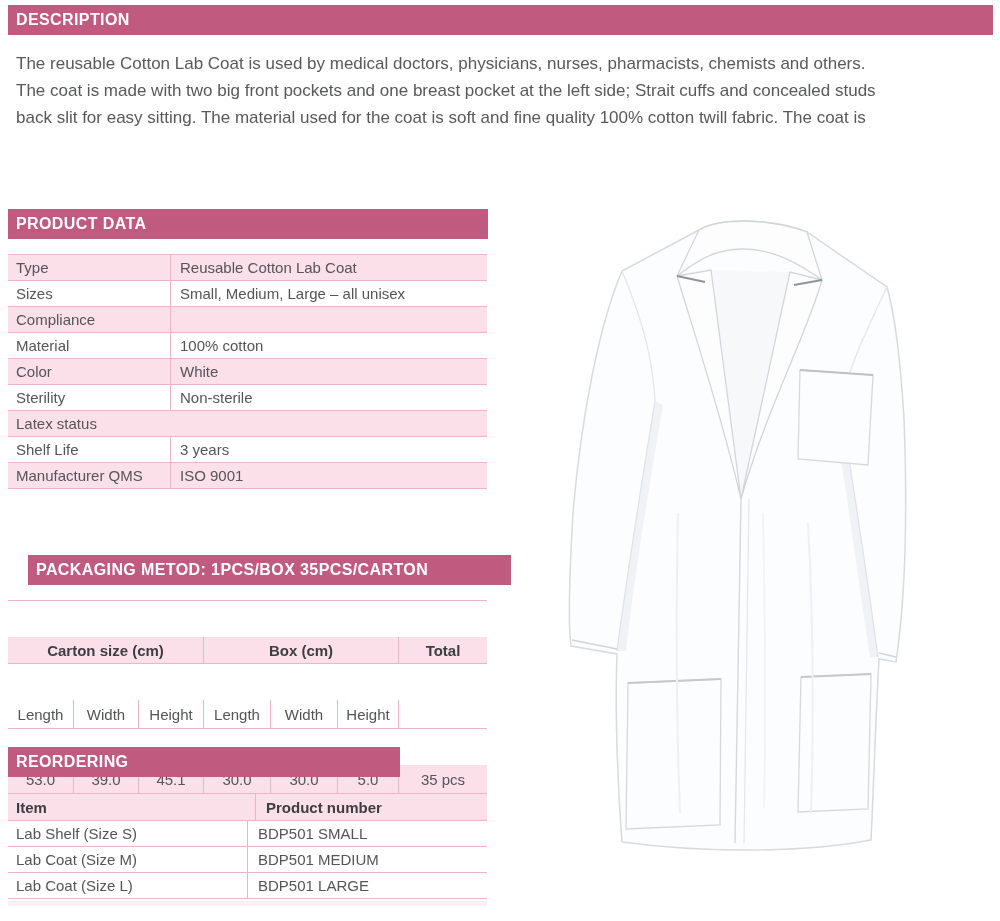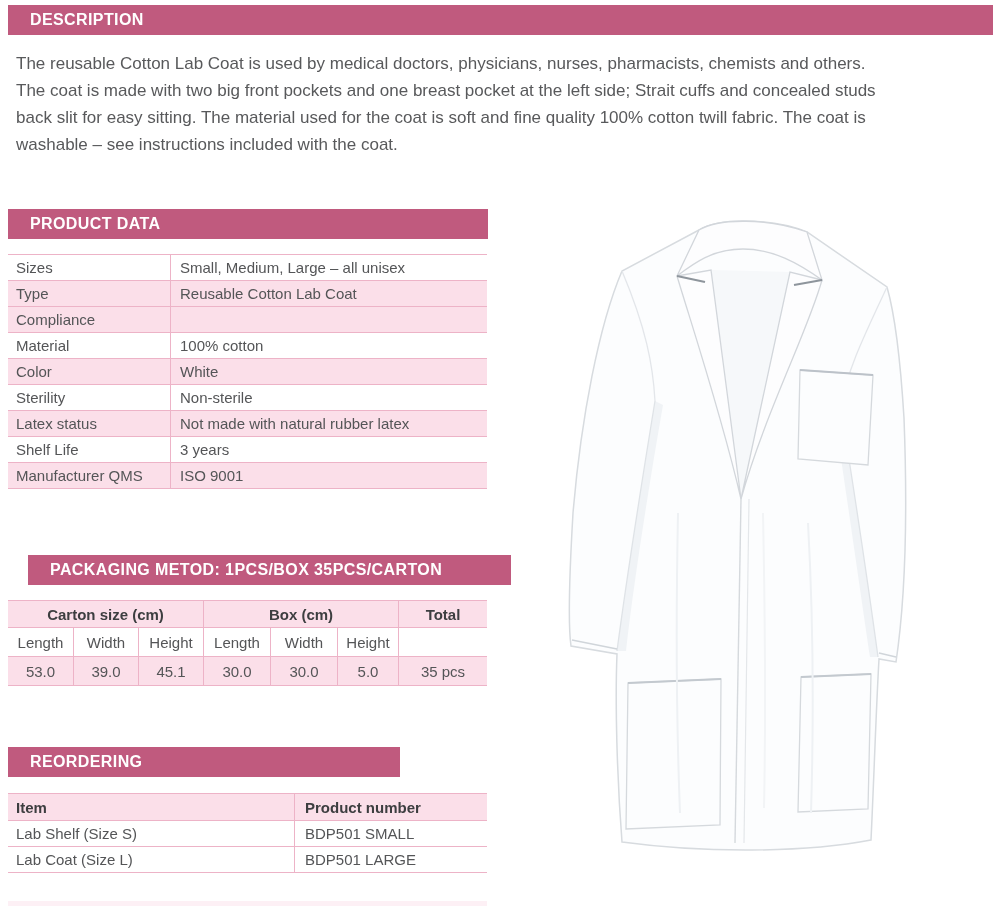--- a/index.html
+++ b/index.html
@@ -5,21 +5,21 @@
   * { margin:0; padding:0; box-sizing:border-box; }
   html,body { background:#ffffff; }
   body {
     width:1000px; height:921px; position:relative;
     font-family:"Liberation Sans", sans-serif;
     color:#545557; overflow:hidden;
   }
   .bar {
     position:absolute; height:30px; background:#c05a7e;
     color:#ffffff; font-weight:bold; font-size:16px; letter-spacing:.4px;
-    display:flex; align-items:center; padding-left:22px;
+    display:flex; align-items:center; padding-left:8px;
   }
   #desc-bar { left:8px; top:5px; width:985px; }
   #product-bar { left:8px; top:209px; width:480px; }
   #packaging-bar { left:8px; top:555px; width:483px;margin-left:20px; }
   #reordering-bar { left:8px; top:747px; width:392px; }
 
   #description-text { position:absolute; left:8px; top:50px; width:990px;
     font-size:17px; line-height:27px; color:#58595b; }
   #description-text .line { white-space:nowrap;margin-left:8px; }
 
@@ -30,86 +30,84 @@
   .pd-row.pink { background:#fbdfe9; }
   .pd-label { width:162px; padding-left:8px; display:flex; align-items:center; }
   .pd-value { flex:1; padding-left:9px; border-left:1px solid #edb3c7;
     display:flex; align-items:center; }
 
   
   #packaging-table { position:absolute; left:8px; top:600px; width:479px;
     display:grid; grid-template-columns:65px 65px 65px 67px 67px 61px 1fr;
     border-top:1px solid #edb3c7; border-bottom:1px solid #edb3c7; font-size:15px; }
   .pk-cell { display:flex; align-items:center; justify-content:center;
-    border-bottom:1px solid #edb3c7; }
+    border-bottom:1px solid #edb3c7;margin-top:36px; }
   .pk-group { grid-column:span 3; height:27px; background:#fbdfe9;
     font-weight:bold; color:#3d3e40; }
   .pk-total-head { height:27px; background:#fbdfe9; font-weight:bold; color:#3d3e40; }
   .pk-sub { height:29px; background:#ffffff; }
   .pk-val { height:28px; background:#fbdfe9; border-bottom:none; }
   .bl { border-left:1px solid #edb3c7; }
 
   
   #reordering-table { position:absolute; left:8px; top:793px; width:479px;
     border-top:1px solid #edb3c7; font-size:15px; }
   .ro-row { display:flex; height:26px; border-bottom:1px solid #edb3c7; }
-  .ro-head { height:27px; background:#fbdfe9; font-weight:bold; color:#3d3e40; }
+  .ro-head { height:27px; background:#fbdfe9; font-weight:bold; color:#3d3e40;gap:8px; }
   .ro-c1 { width:239px; padding-left:8px; display:flex; align-items:center; }
   .ro-c2 { flex:1; padding-left:10px; border-left:1px solid #edb3c7;
-    display:flex; align-items:center;margin-left:47px; }
+    display:flex; align-items:center; }
   #table-bottom-strip { position:absolute; left:8px; top:901px; width:479px;
     height:5px; background:#fdf0f5; }
 
   
   #coat-figure { position:absolute; left:558px; top:213px; width:365px; height:645px; }
 </style>
 </head>
 <body>
 
 <div class="bar" id="desc-bar">
   <span>DESCRIPTION</span>
 </div>
 <div id="description-text">
   <div class="line">The reusable Cotton Lab Coat is used by medical doctors, physicians, nurses, pharmacists, chemists and others.</div>
   <div class="line">The coat is made with two big front pockets and one breast pocket at the left side; Strait cuffs and concealed studs</div>
   <div class="line">back slit for easy sitting. The material used for the coat is soft and fine quality 100% cotton twill fabric. The coat is</div>
-  <div class="line">washable – see instructions included with the coat.</div>
 </div>
 
 <div class="bar" id="product-bar">
   <span>PRODUCT DATA</span>
 </div>
 <div id="product-table">
+  <div class="pd-row pink">
+    <div class="pd-label">Type</div>
+    <div class="pd-value">Reusable Cotton Lab Coat</div>
+  </div>
   <div class="pd-row">
     <div class="pd-label">Sizes</div>
     <div class="pd-value">Small, Medium, Large – all unisex</div>
   </div>
   <div class="pd-row pink">
-    <div class="pd-label">Type</div>
-    <div class="pd-value">Reusable Cotton Lab Coat</div>
-  </div>
-  <div class="pd-row pink">
     <div class="pd-label">Compliance</div>
     <div class="pd-value"></div>
   </div>
   <div class="pd-row">
     <div class="pd-label">Material</div>
     <div class="pd-value">100% cotton</div>
   </div>
   <div class="pd-row pink">
     <div class="pd-label">Color</div>
     <div class="pd-value">White</div>
   </div>
   <div class="pd-row">
     <div class="pd-label">Sterility</div>
     <div class="pd-value">Non-sterile</div>
   </div>
   <div class="pd-row pink">
     <div class="pd-label">Latex status</div>
-    <div class="pd-value">Not made with natural rubber latex</div>
   </div>
   <div class="pd-row">
     <div class="pd-label">Shelf Life</div>
     <div class="pd-value">3 years</div>
   </div>
   <div class="pd-row pink">
     <div class="pd-label">Manufacturer QMS</div>
     <div class="pd-value">ISO 9001</div>
   </div>
 </div>
@@ -145,20 +143,24 @@
 <div id="reordering-table">
   <div class="ro-row ro-head">
     <div class="ro-c1">Item</div>
     <div class="ro-c2">Product number</div>
   </div>
   <div class="ro-row">
     <div class="ro-c1">Lab Shelf (Size S)</div>
     <div class="ro-c2">BDP501 SMALL</div>
   </div>
   <div class="ro-row">
+    <div class="ro-c1">Lab Coat (Size M)</div>
+    <div class="ro-c2">BDP501 MEDIUM</div>
+  </div>
+  <div class="ro-row">
     <div class="ro-c1">Lab Coat (Size L)</div>
     <div class="ro-c2">BDP501 LARGE</div>
   </div>
 </div>
 <div id="table-bottom-strip"></div>
 
 <div id="coat-figure">
   <svg width="365" height="645" viewBox="0 0 365 645" xmlns="http://www.w3.org/2000/svg">
 
     <path d="M185,8 C165,8 150,12 141,17 L64,58

